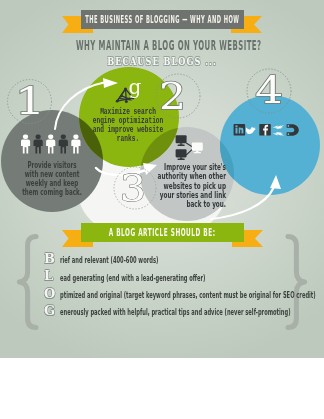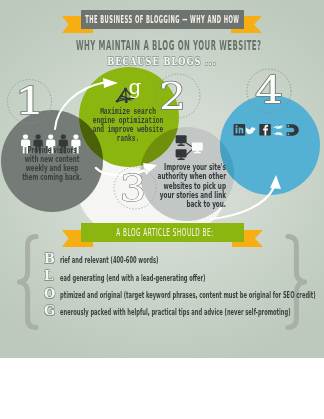--- a/index.html
+++ b/index.html
@@ -29,21 +29,21 @@
     line-height:10px;white-space:nowrap;}
   .subtitle span{display:inline-block;transform:scaleX(.55);transform-origin:center;}
   .maintitle{position:absolute;left:0;top:54px;width:324px;text-align:center;
     font-family:"DejaVu Serif Condensed","DejaVu Serif",serif;
     color:#f4f7f4;font-size:11px;font-weight:bold;letter-spacing:1.2px;
     line-height:15px;white-space:nowrap;
     text-shadow:
       -0.7px 0 #9aa49c, 0.7px 0 #9aa49c, 0 -0.7px #9aa49c, 0 0.7px #9aa49c,
       -0.6px -0.6px #9aa49c, 0.6px -0.6px #9aa49c, -0.6px 0.6px #9aa49c, 0.6px 0.6px #9aa49c;}
   .maintitle span{display:inline-block;transform:scaleX(.83);transform-origin:center;}
-  .c1text{position:absolute;left:2px;top:146px;width:100px;text-align:center;
+  .c1text{position:absolute;left:2px;top:161px;width:100px;text-align:center;
     color:#3c403e;font-size:8.6px;font-weight:bold;line-height:9.1px;
     white-space:nowrap;
     font-family:"DejaVu Sans Condensed","DejaVu Sans",sans-serif;}
   .c1text>div{transform:scaleX(.72);}
 
   .glogo{position:absolute;left:128px;top:77px;width:14px;text-align:center;
     font-family:"DejaVu Serif","DejaVu Serif Condensed",serif;
     font-size:20px;line-height:20px;color:#fdfdfb;}
   .c2text{position:absolute;left:78px;top:108px;width:100px;text-align:center;
     color:#33383c;font-size:8.6px;font-weight:bold;line-height:9.1px;
@@ -65,22 +65,22 @@
 
   
   .ribbon2{position:absolute;left:0;top:216px;width:324px;height:36px;}
   .rib2-tail{position:absolute;top:14px;height:17px;background:#f6ae12;}
   .rib2-left{left:62px;width:31px;clip-path:polygon(0 0,100% 0,100% 100%,0 100%,21% 50%);}
   .rib2-right{left:232px;width:31px;clip-path:polygon(0 0,100% 0,74% 50%,100% 100%,0 100%);}
   .rib2-fold{position:absolute;top:14px;height:12px;background:#7f7f0c;}
   .rib2-fold-l{left:81px;width:12px;}
   .rib2-fold-r{left:232px;width:12px;}
   .rib2-body{position:absolute;left:81px;top:7px;width:163px;height:19px;
-    background:#8bb50f;display:flex;align-items:center;
-    color:#fbfbf4;font-size:11px;font-weight:normal;letter-spacing:.9px;
+    background:#8bb50f;display:flex;align-items:center;justify-content:center;
+    color:#fbfbf4;font-size:11px;font-weight:bold;letter-spacing:.9px;
     white-space:nowrap;line-height:1;
     font-family:"DejaVu Sans Condensed","DejaVu Sans",sans-serif;}
   .rib2-body span{display:inline-block;transform:scaleX(.58);transform-origin:center;}
   .bloglist{position:absolute;left:44px;top:252px;width:260px;}
   .blogrow{position:relative;height:17.3px;}
   .bigletter{position:absolute;left:0;top:0;
     font-family:"DejaVu Serif","DejaVu Serif Condensed",serif;
     font-size:13px;line-height:13px;color:#f3f5f2;font-weight:bold;
     text-shadow:
       -0.6px 0 #8b928d, 0.6px 0 #8b928d, 0 -0.6px #8b928d, 0 0.6px #8b928d,

